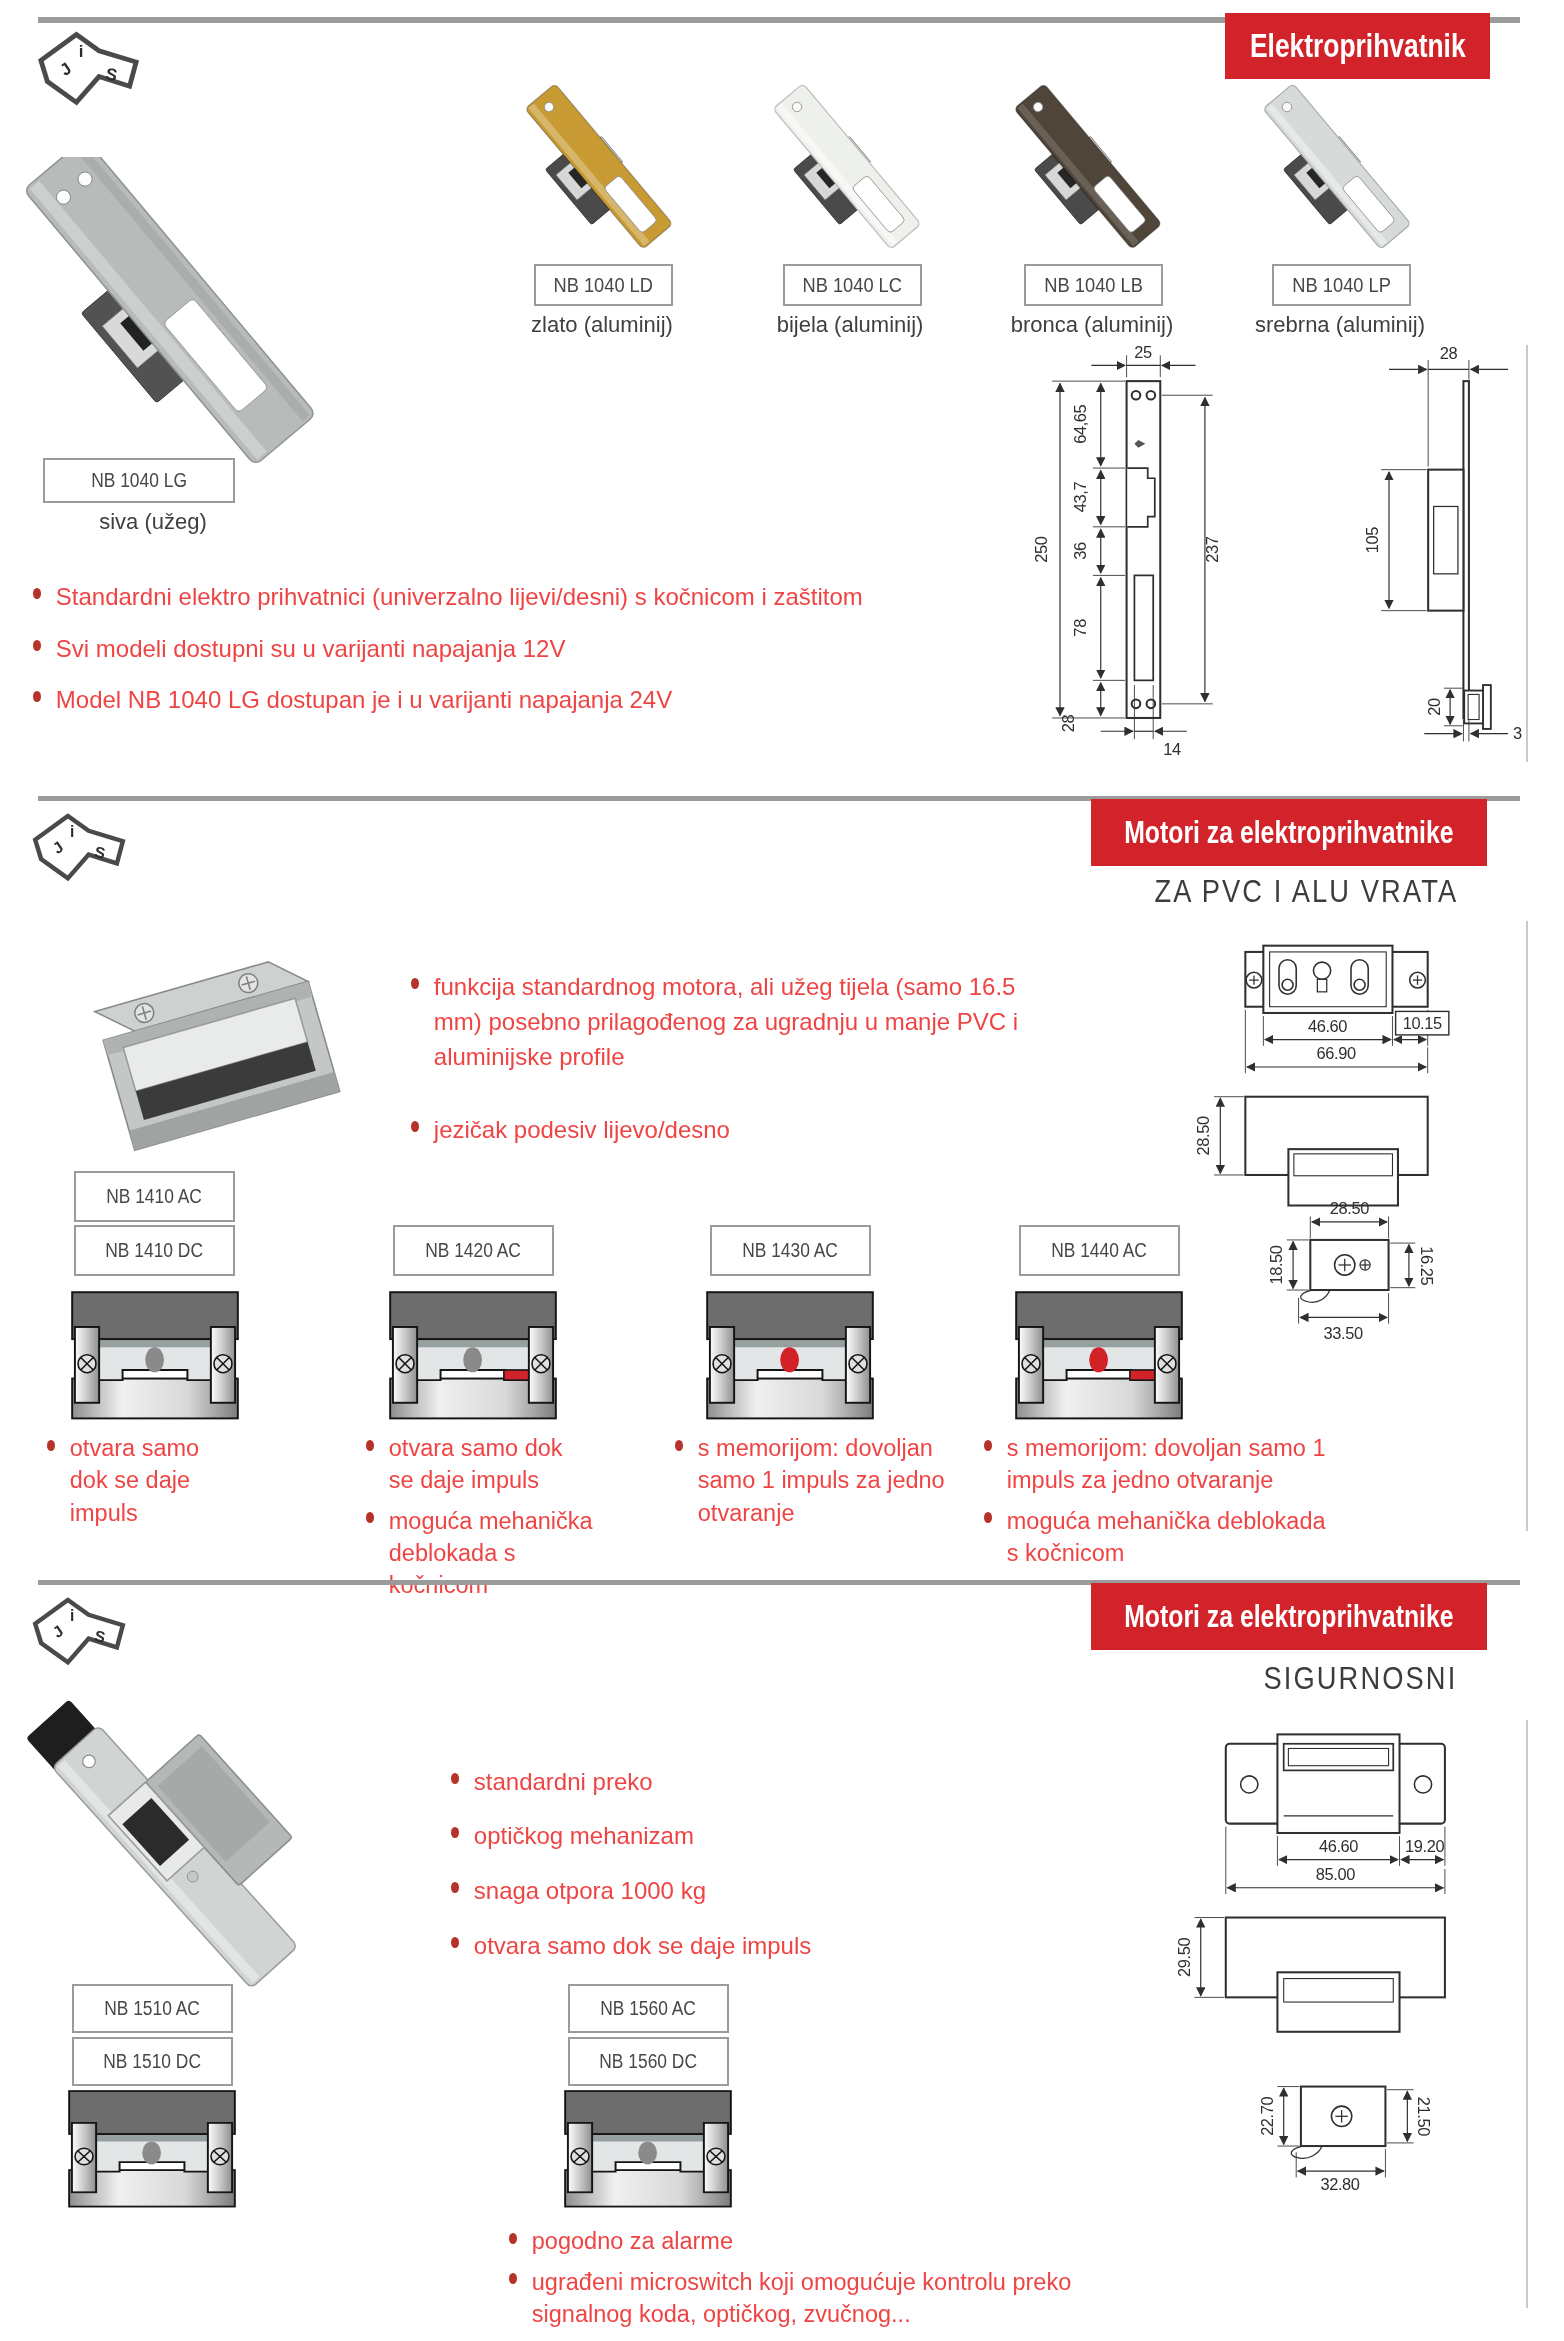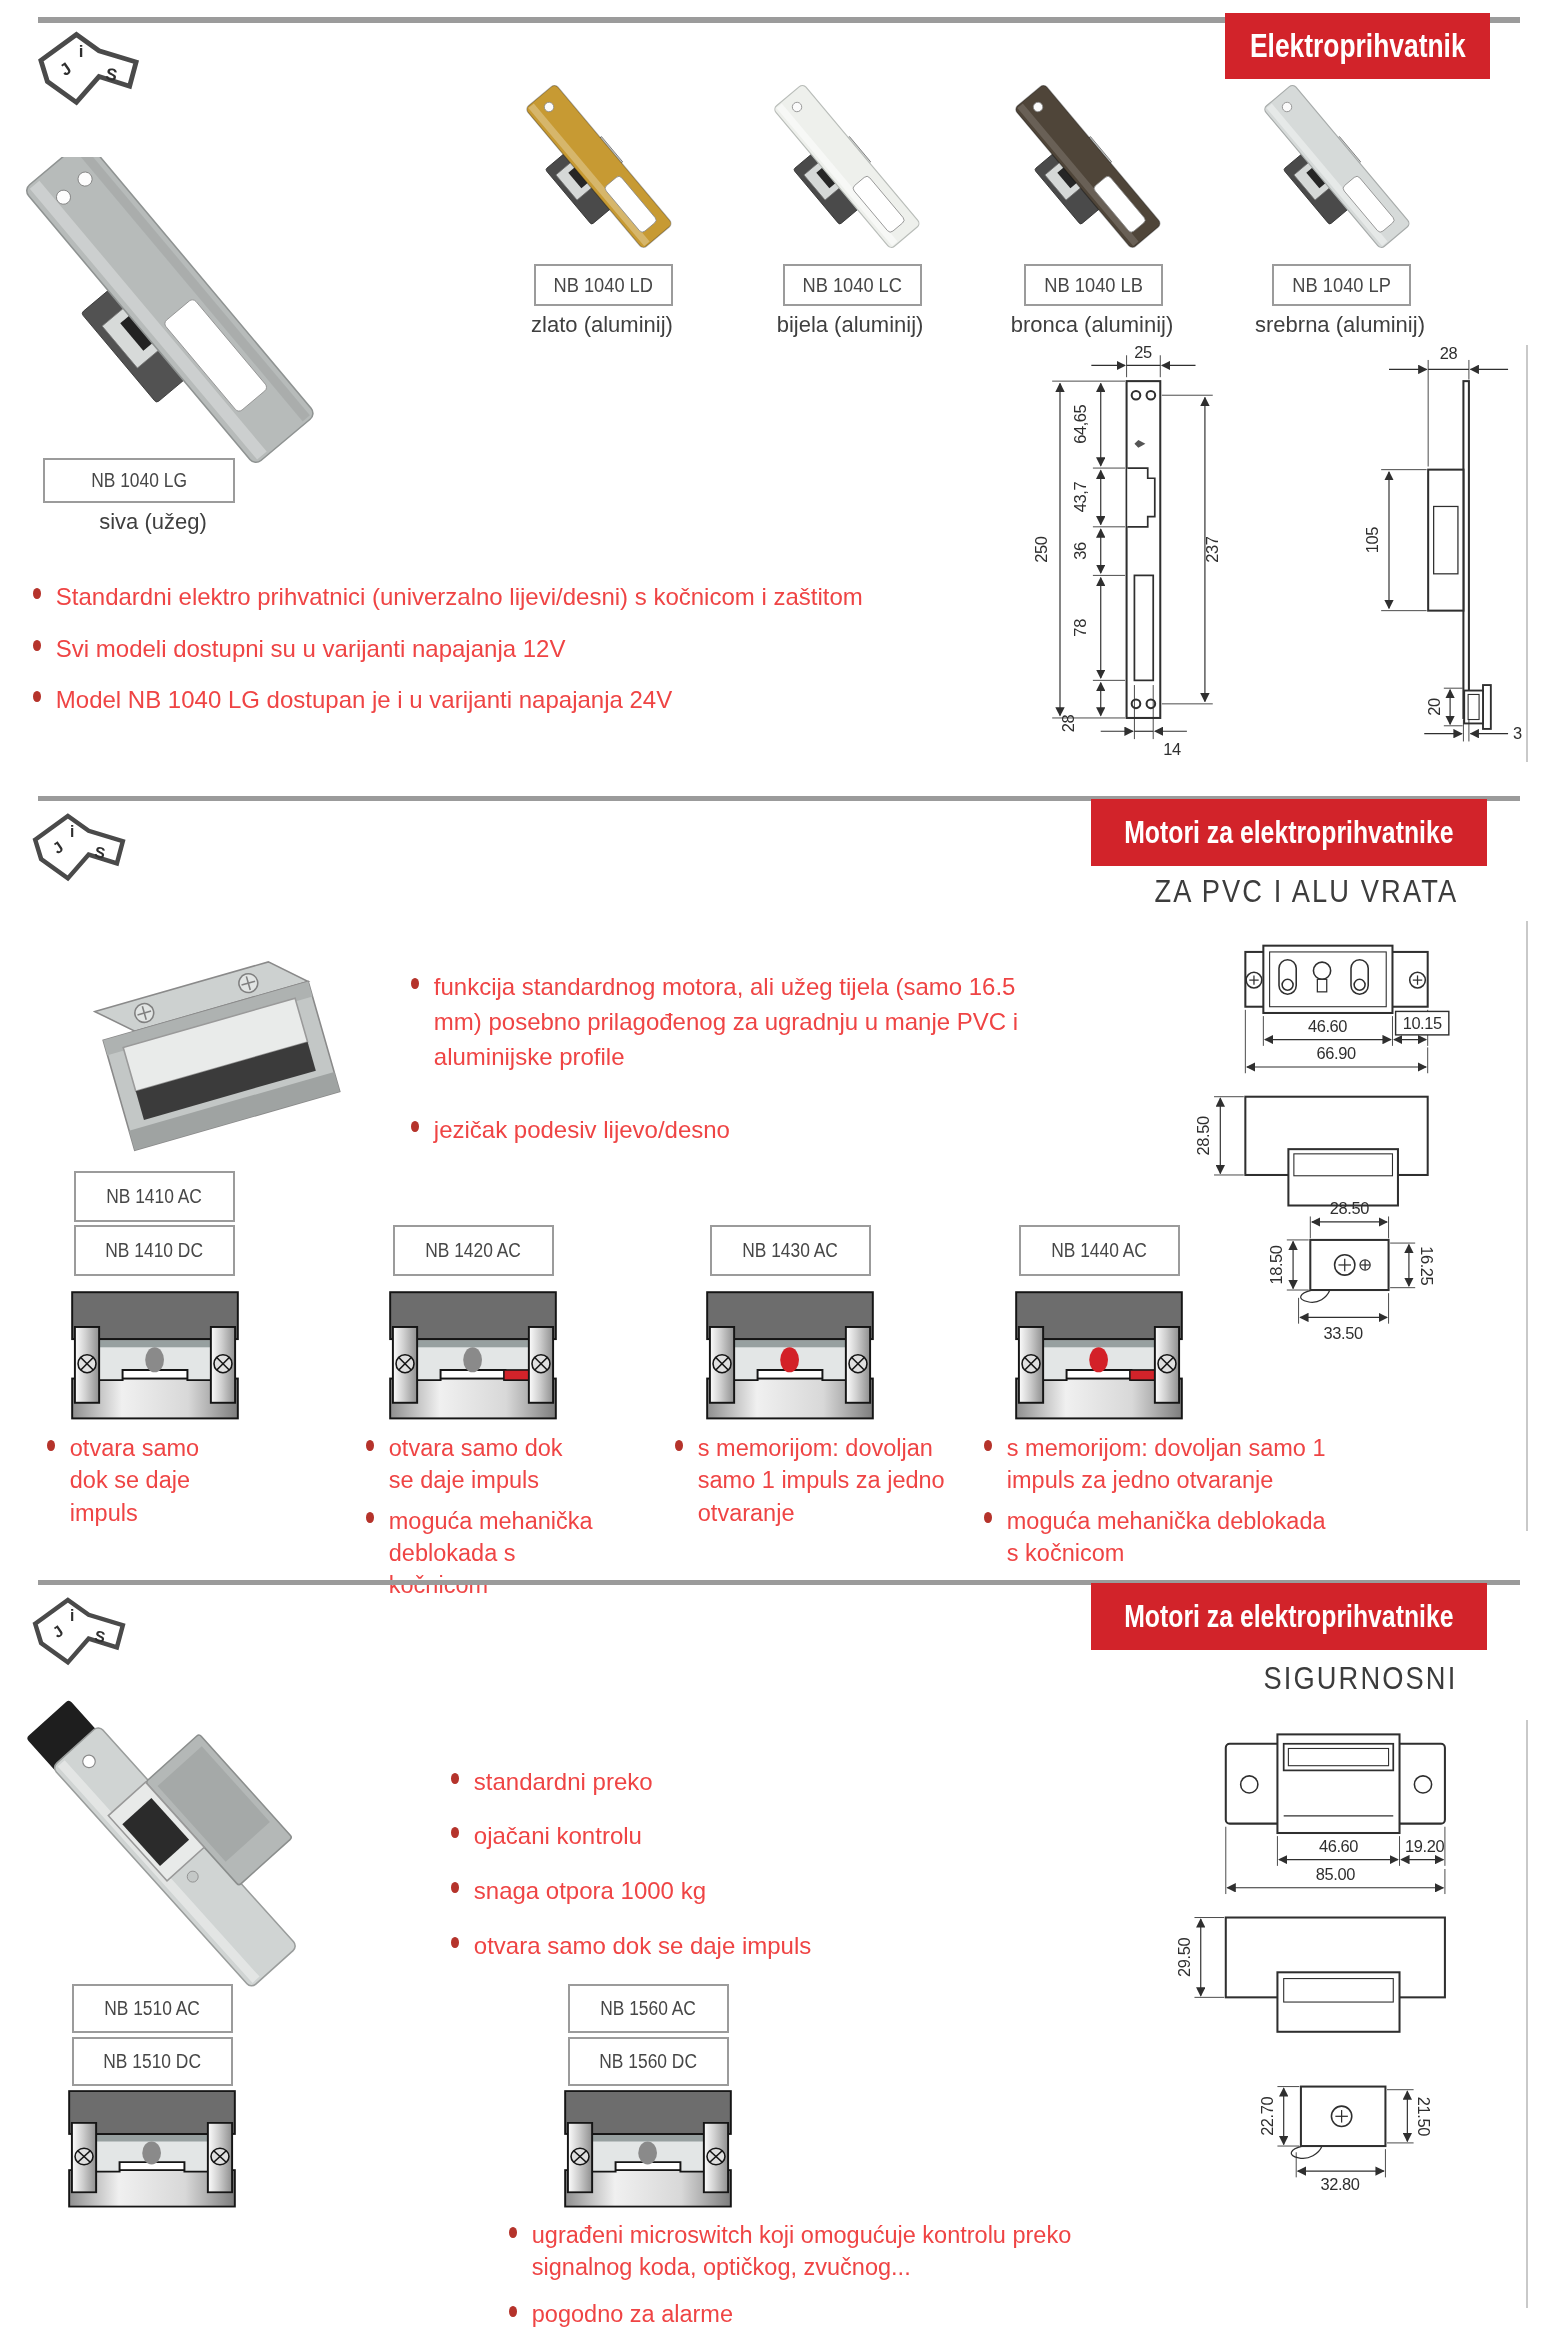--- a/index.html
+++ b/index.html
@@ -459,21 +459,21 @@
     <circle cx="190" cy="250" r="7" fill="#c4c8c7" stroke="#888"></circle>
   </g>
 </svg>
 
 <div class="bullet" style="left:451px;top:1765px;width:705px">
     <span class="dot"></span>
     <span class="btext">standardni preko</span>
   </div>
 <div class="bullet" style="left:451px;top:1819px;width:705px">
     <span class="dot"></span>
-    <span class="btext">ojačani kontrolu</span>
+    <span class="btext">optičkog mehanizam</span>
   </div>
 <div class="bullet" style="left:451px;top:1874px;width:705px">
     <span class="dot"></span>
     <span class="btext">snaga otpora 1000 kg</span>
   </div>
 <div class="bullet" style="left:451px;top:1929px;width:705px">
     <span class="dot"></span>
     <span class="btext">otvara samo dok se daje impuls</span>
   </div>
 
@@ -562,22 +562,22 @@
   <rect x="179" y="46" width="31" height="97" fill="url(#gV)" stroke="#151515" stroke-width="2.5"></rect>
   <circle cx="20.5" cy="93" r="11.5" fill="#e0e0e0" stroke="#151515" stroke-width="2"></circle>
     <line x1="12.5" y1="85" x2="28.5" y2="101" stroke="#151515" stroke-width="2"></line>
     <line x1="12.5" y1="101" x2="28.5" y2="85" stroke="#151515" stroke-width="2"></line>
   <circle cx="194.5" cy="93" r="11.5" fill="#e0e0e0" stroke="#151515" stroke-width="2"></circle>
     <line x1="186.5" y1="85" x2="202.5" y2="101" stroke="#151515" stroke-width="2"></line>
     <line x1="186.5" y1="101" x2="202.5" y2="85" stroke="#151515" stroke-width="2"></line>
 </svg>
 
 <div class="colbul" style="left:509px;top:2219px;width:611px">
+  <div class="brow" style="margin-top:6.3px">
+      <span class="dot"></span>
+      <span class="btext">pogodno za alarme</span>
+    </div>
   <div class="brow">
       <span class="dot"></span>
       <span class="btext" style="max-width:548px">ugrađeni microswitch koji omogućuje kontrolu preko signalnog koda, optičkog, zvučnog...</span>
     </div>
-  <div class="brow" style="margin-top:6.3px">
-      <span class="dot"></span>
-      <span class="btext">pogodno za alarme</span>
-    </div>
 </div>
 
 
 </body></html>

